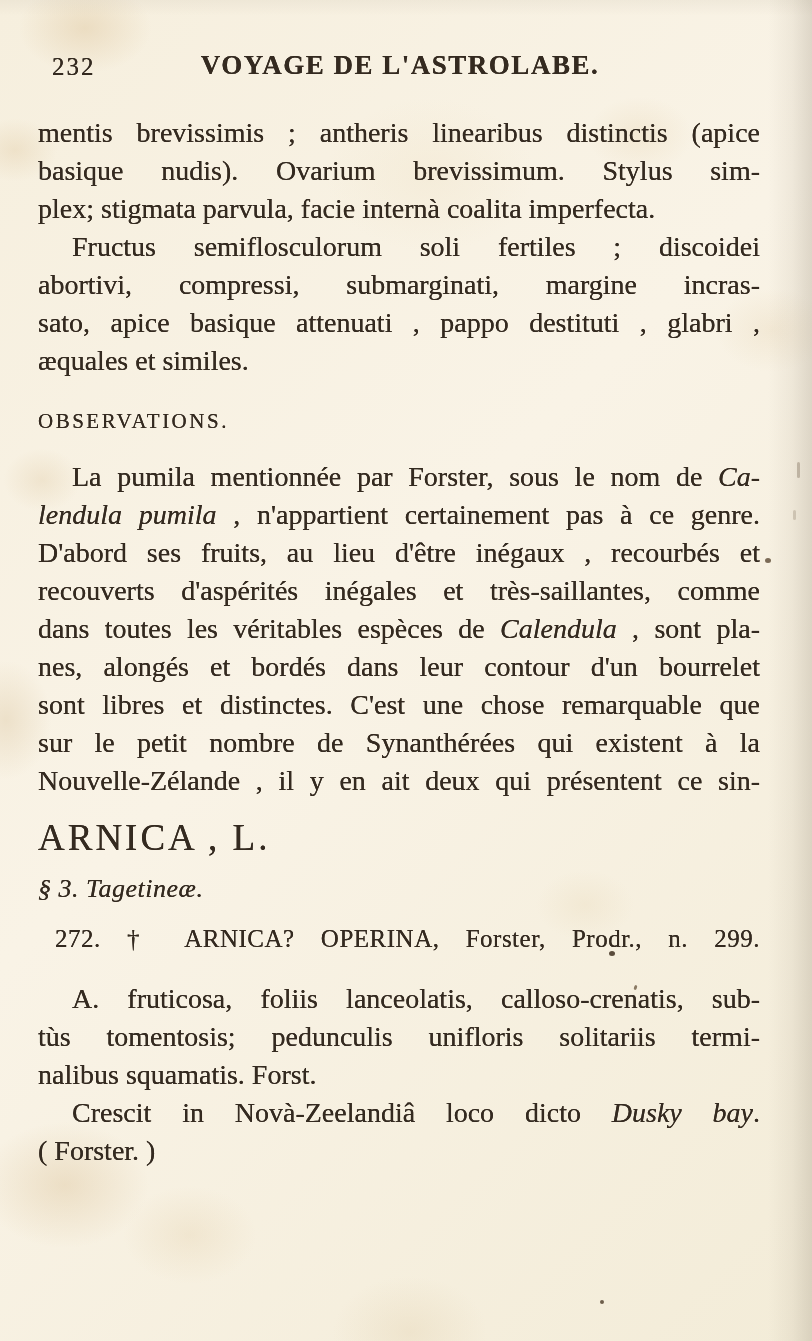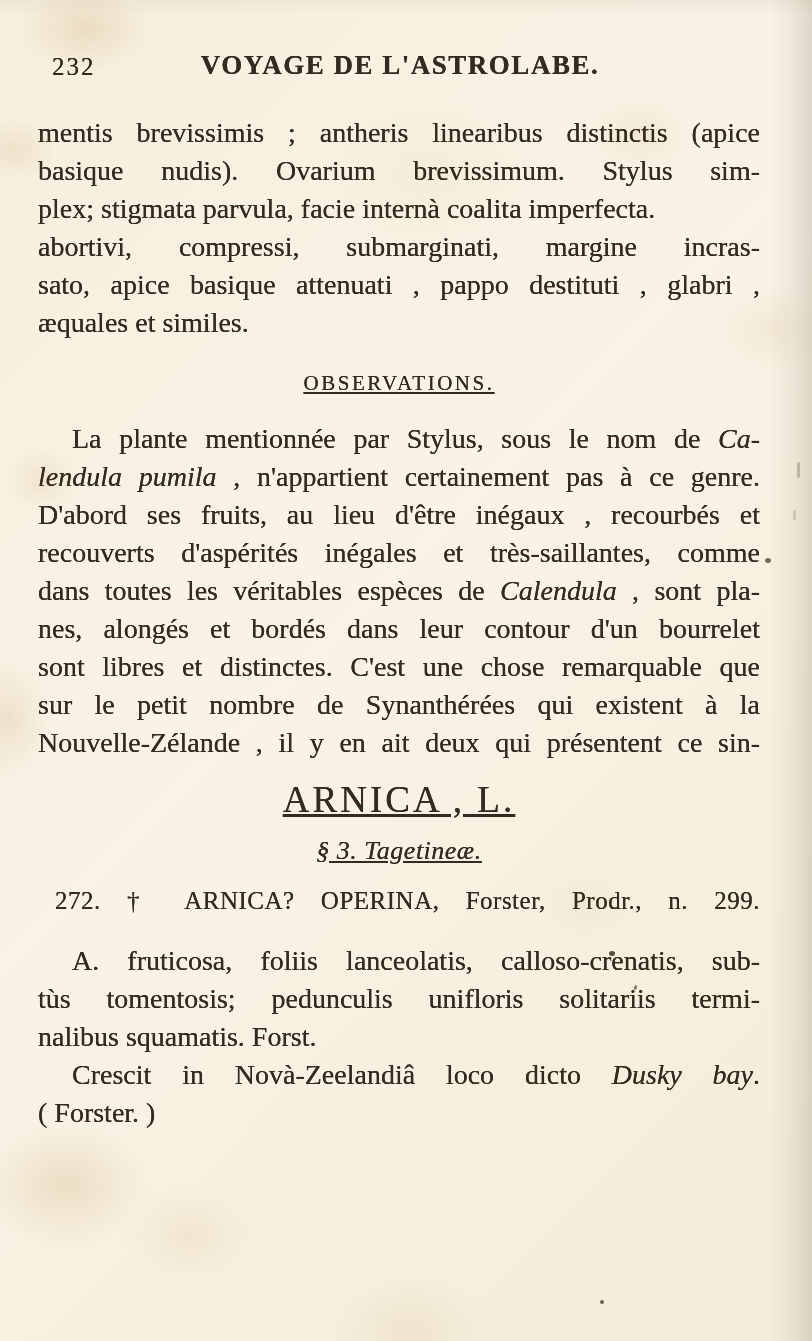--- a/index.html
+++ b/index.html
@@ -29,21 +29,21 @@
       linear-gradient(135deg, #f6efde 0%, #f9f3e6 45%, #f3ecd8 100%);
   }
   .page-header { position: relative; margin: 50px 52px 0 40px; height: 36px; }
   .page-number { position: absolute; left: 12px; top: 3px; font-size: 25px; letter-spacing: 2px; text-shadow: 0 0 .6px currentColor; }
   .page-title  { text-align: center; font-size: 27px; font-weight: 700; letter-spacing: 1.5px; text-shadow: 0 0 .6px currentColor; margin-top: 32px; }
   .page-body { margin: 28px 52px 0 38px; font-size: 28px; line-height: 38px; }
   .line { text-align: justify; text-align-last: justify; text-shadow: 0 0 .5px currentColor; }
   .line.lastline { text-align-last: left; }
   .line.indent { text-indent: 34px; }
   .it { font-style: italic; }
-  .heading { text-align: center; text-shadow: 0 0 .5px currentColor; text-decoration: underline; }
+  .heading { text-shadow: 0 0 .5px currentColor; }
   .heading-observations { margin: 26px 0 22px; font-size: 21px; line-height: 30px; letter-spacing: 2.5px; }
   .heading-genus   { margin: 18px 0 8px; font-size: 37px; line-height: 40px; letter-spacing: 3px; }
   .heading-section { margin: 14px 0 0; font-size: 26px; line-height: 34px; font-style: italic; letter-spacing: .5px; }
   .para { margin: 0; }
   .para.entry { margin: 16px 0 24px 17px; }
   .para.entry .line { font-size: 25px; line-height: 34px; letter-spacing: .5px; }
   .speck { position: absolute; border-radius: 50%; }
   .speck.s1 { left: 609px; top: 951px;  width: 6px; height: 5px; background: #5a4c3c; }
   .speck.s2 { left: 634px; top: 985px;  width: 3px; height: 5px; background: #8a7a64; transform: rotate(20deg); }
   .speck.s3 { left: 765px; top: 558px;  width: 6px; height: 5px; background: #7b6a56; }
@@ -59,27 +59,28 @@
     <span class="page-number">232</span>
     <div class="page-title">VOYAGE DE L'ASTROLABE.</div>
   </div>
   <div class="page-body">
       <div class="para">
         <div class="line"><span>mentis brevissimis ; antheris linearibus distinctis (apice</span></div>
         <div class="line"><span>basique nudis). Ovarium brevissimum. Stylus sim-</span></div>
         <div class="line lastline"><span>plex; stigmata parvula, facie internà coalita imperfecta.</span></div>
       </div>
       <div class="para">
+        <div class="line indent"><span>Fructus semiflosculorum soli fertiles ; discoidei</span></div>
         <div class="line"><span>abortivi, compressi, submarginati, margine incras-</span></div>
         <div class="line"><span>sato, apice basique attenuati , pappo destituti , glabri ,</span></div>
         <div class="line lastline"><span>æquales et similes.</span></div>
       </div>
       <div class="heading heading-observations">OBSERVATIONS.</div>
       <div class="para">
-        <div class="line indent"><span>La plante mentionnée par Stylus, sous le nom de </span><span class="it">Ca-</span></div>
+        <div class="line indent"><span>La pumila mentionnée par Forster, sous le nom de </span><span class="it">Ca-</span></div>
         <div class="line"><span class="it">lendula pumila</span><span> , n'appartient certainement pas à ce genre.</span></div>
         <div class="line"><span>D'abord ses fruits, au lieu d'être inégaux , recourbés et</span></div>
         <div class="line"><span>recouverts d'aspérités inégales et très-saillantes, comme</span></div>
         <div class="line"><span>dans toutes les véritables espèces de </span><span class="it">Calendula</span><span> , sont pla-</span></div>
         <div class="line"><span>nes, alongés et bordés dans leur contour d'un bourrelet</span></div>
         <div class="line"><span>sont libres et distinctes. C'est une chose remarquable que</span></div>
         <div class="line"><span>sur le petit nombre de Synanthérées qui existent à la</span></div>
         <div class="line"><span>Nouvelle-Zélande , il y en ait deux qui présentent ce sin-</span></div>
       </div>
       <div class="heading heading-genus">ARNICA , L.</div>

